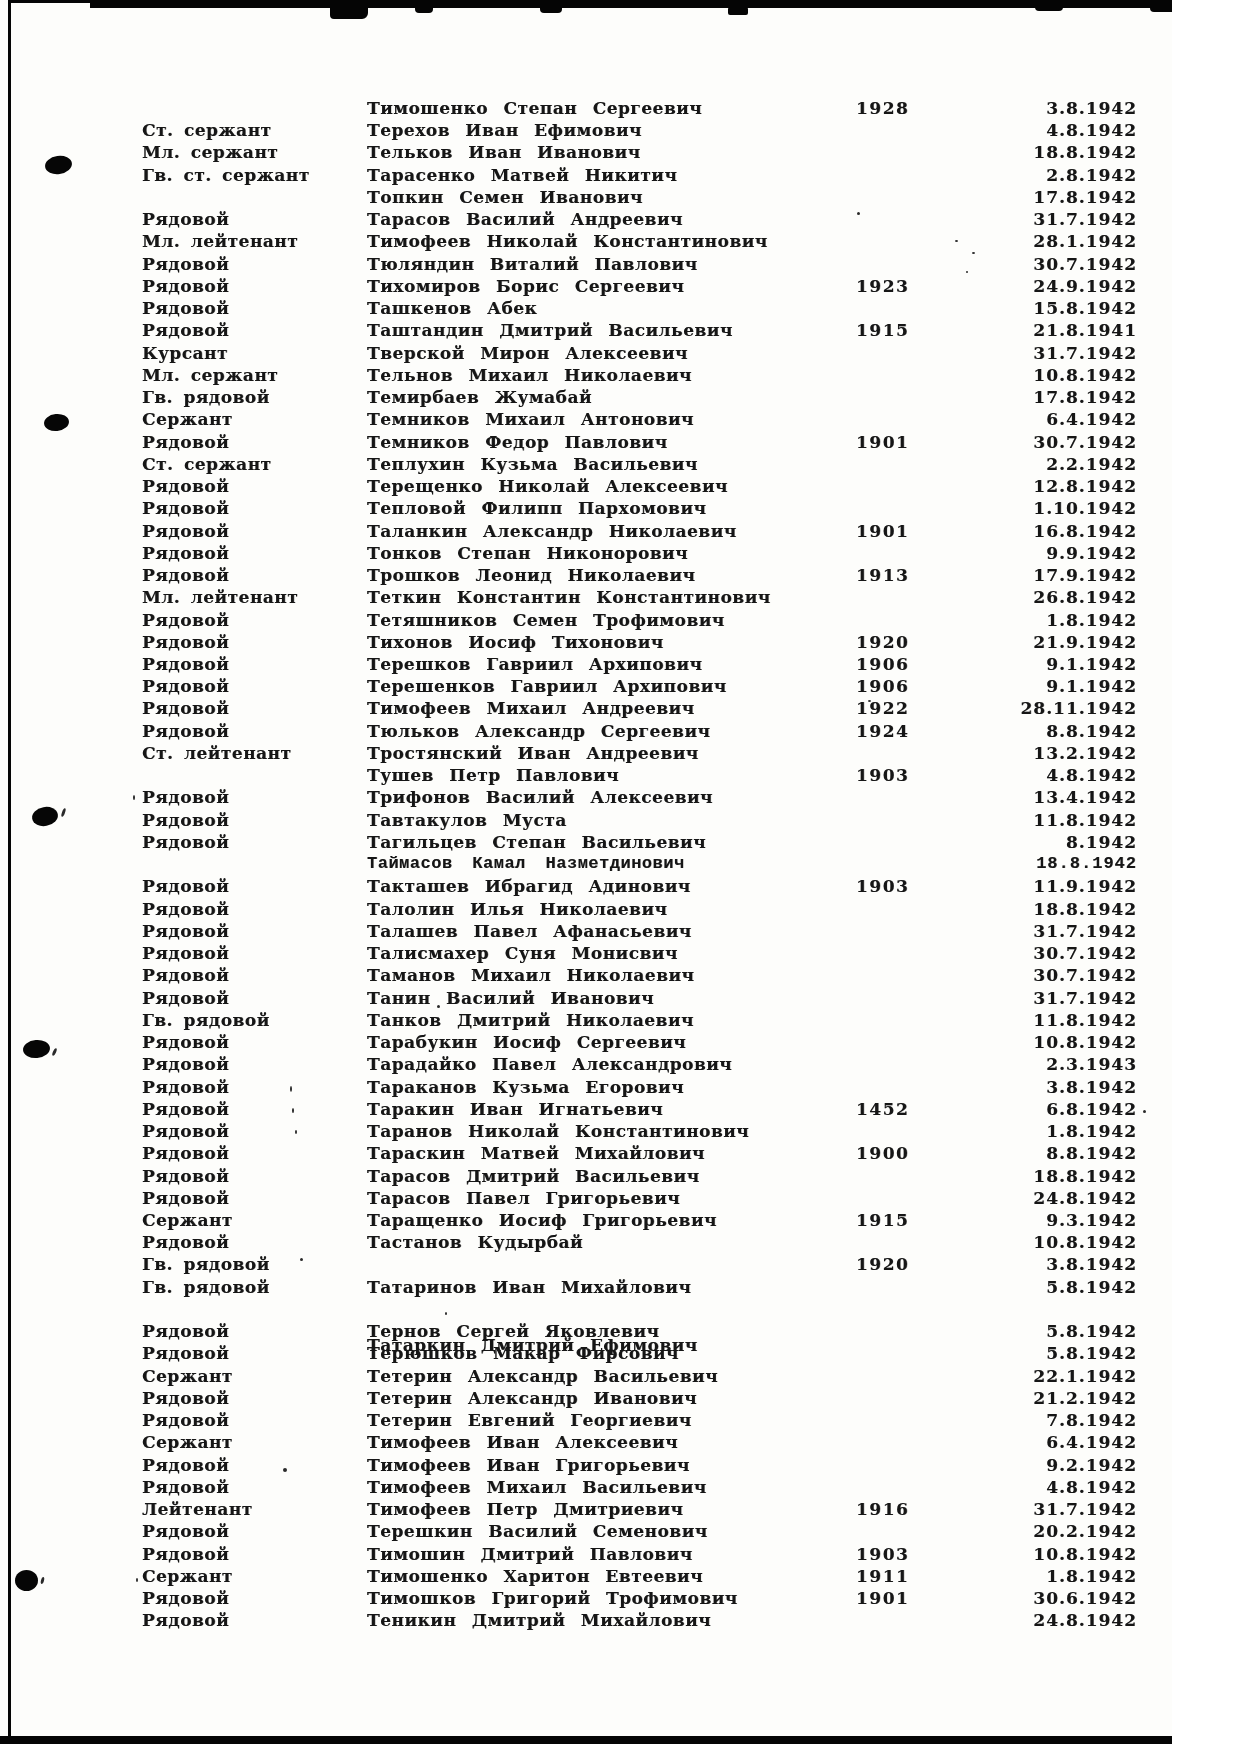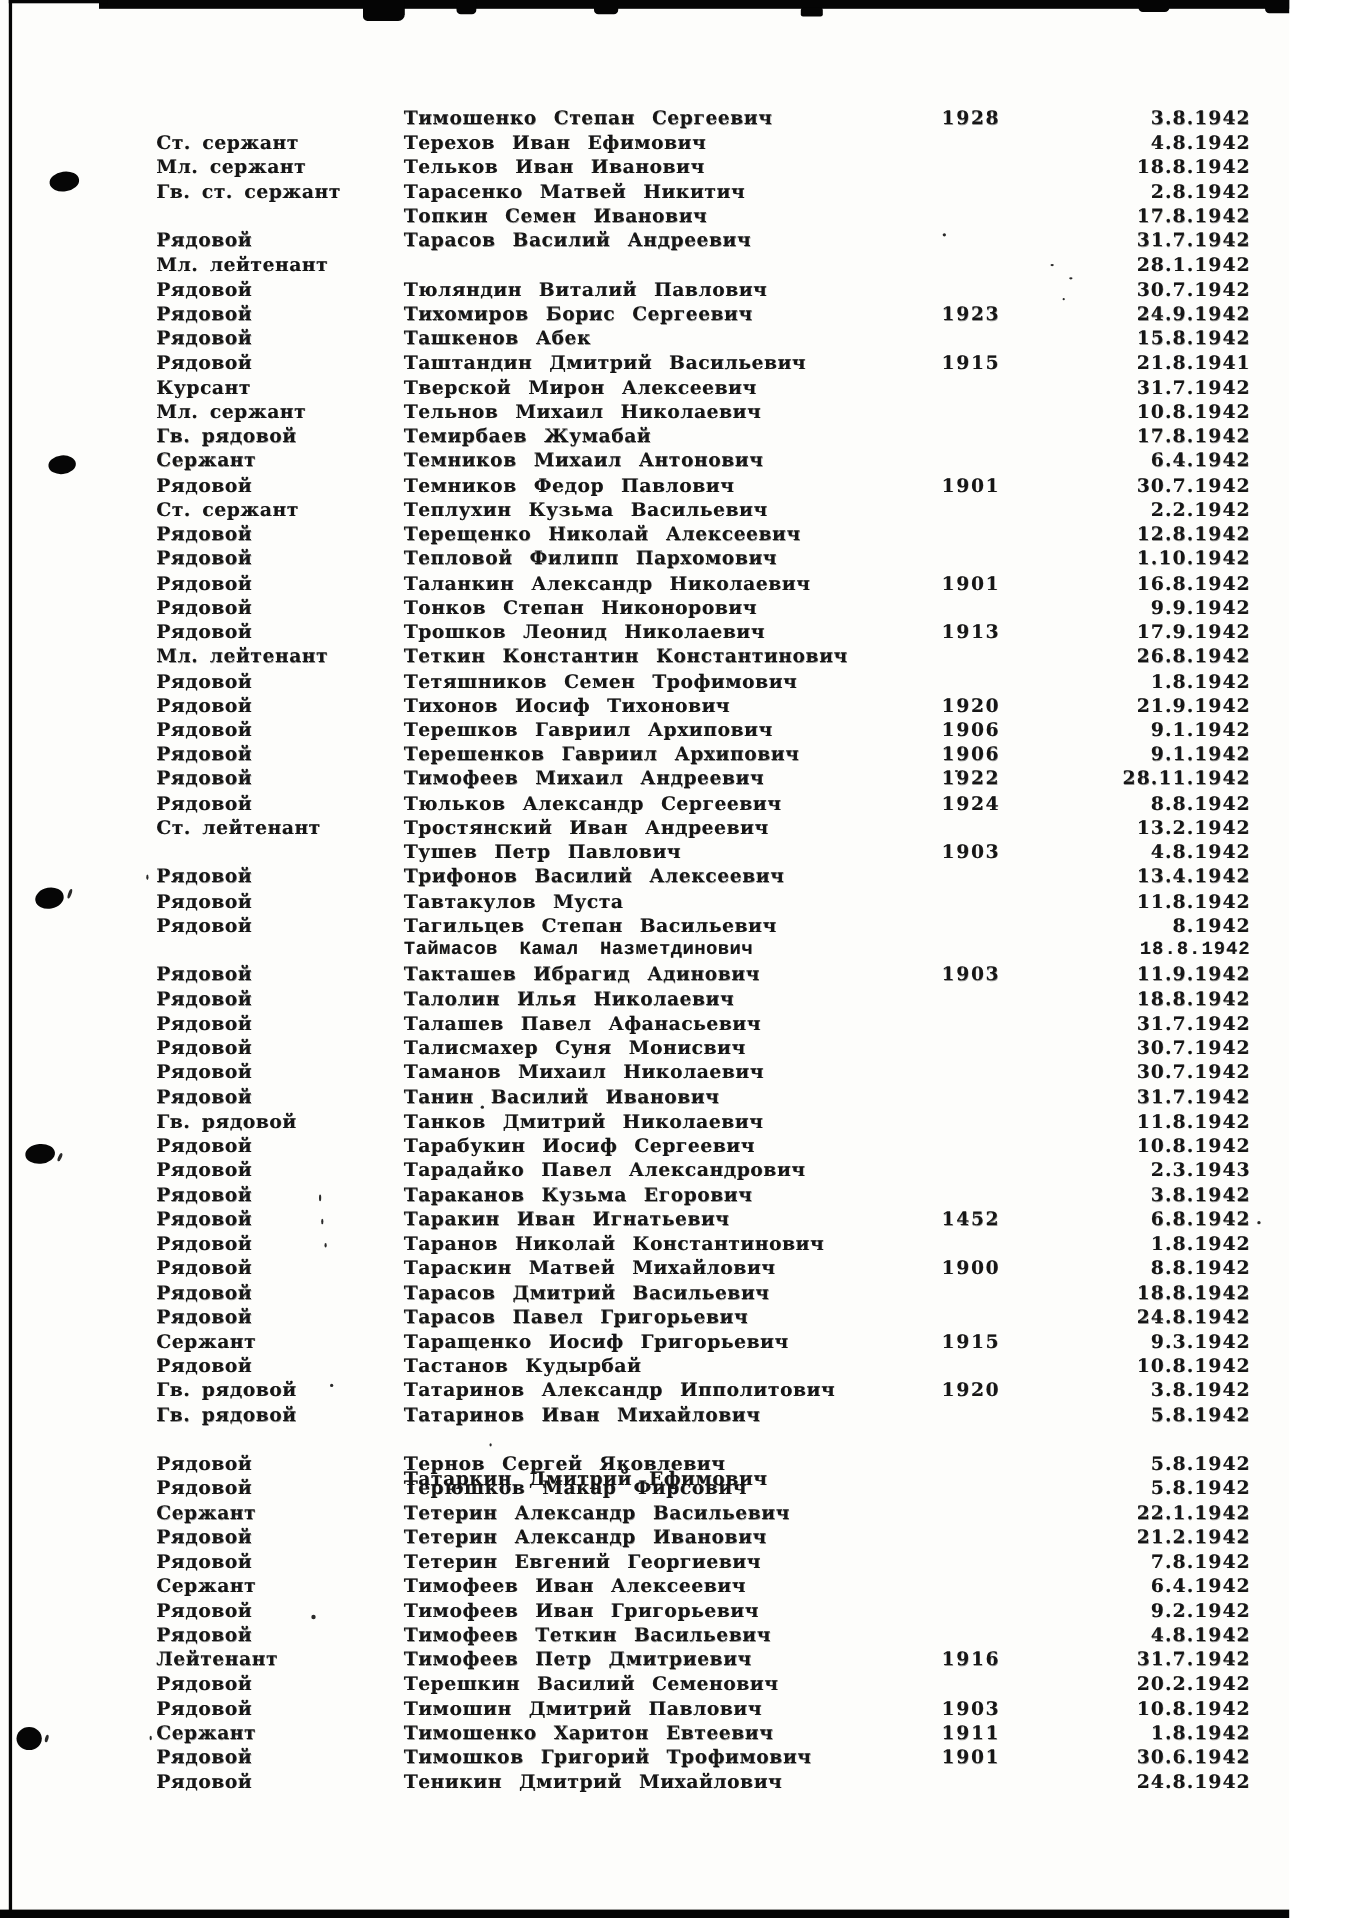--- a/index.html
+++ b/index.html
@@ -101,20 +101,21 @@
         <span class="date">17.8.1942</span>
       </div>
       <div class="row" style="top: 111.2px;">
         <span class="rank">Рядовой</span>
         <span class="name">Тарасов Василий Андреевич</span>
         <span class="year"></span>
         <span class="date">31.7.1942</span>
       </div>
       <div class="row" style="top: 133.44px;">
         <span class="rank">Мл. лейтенант</span>
+        <span class="name">Тимофеев Николай Константинович</span>
         <span class="year"></span>
         <span class="date">28.1.1942</span>
       </div>
       <div class="row" style="top: 155.68px;">
         <span class="rank">Рядовой</span>
         <span class="name">Тюляндин Виталий Павлович</span>
         <span class="year"></span>
         <span class="date">30.7.1942</span>
       </div>
       <div class="row" style="top: 177.92px;">
@@ -376,21 +377,20 @@
         <span class="date">9.3.1942</span>
       </div>
       <div class="row" style="top: 1134.24px;">
         <span class="rank">Рядовой</span>
         <span class="name">Тастанов Кудырбай</span>
         <span class="year"></span>
         <span class="date">10.8.1942</span>
       </div>
       <div class="row" style="top: 1156.48px;">
         <span class="rank">Гв. рядовой</span>
-        <span class="name">Татаринов Александр Ипполитович</span>
         <span class="year">1920</span>
         <span class="date">3.8.1942</span>
       </div>
       <div class="row" style="top: 1178.72px;">
         <span class="rank">Гв. рядовой</span>
         <span class="name">Татаринов Иван Михайлович</span>
         <span class="year"></span>
         <span class="date">5.8.1942</span>
       </div>
       <div class="row" style="top: 1200.96px; margin-top: 36px;">
@@ -436,21 +436,21 @@
         <span class="date">6.4.1942</span>
       </div>
       <div class="row" style="top: 1356.64px;">
         <span class="rank">Рядовой</span>
         <span class="name">Тимофеев Иван Григорьевич</span>
         <span class="year"></span>
         <span class="date">9.2.1942</span>
       </div>
       <div class="row" style="top: 1378.88px;">
         <span class="rank">Рядовой</span>
-        <span class="name">Тимофеев Теткин Васильевич</span>
+        <span class="name">Тимофеев Михаил Васильевич</span>
         <span class="year"></span>
         <span class="date">4.8.1942</span>
       </div>
       <div class="row" style="top: 1401.12px;">
         <span class="rank">Лейтенант</span>
         <span class="name">Тимофеев Петр Дмитриевич</span>
         <span class="year">1916</span>
         <span class="date">31.7.1942</span>
       </div>
       <div class="row" style="top: 1423.36px;">

